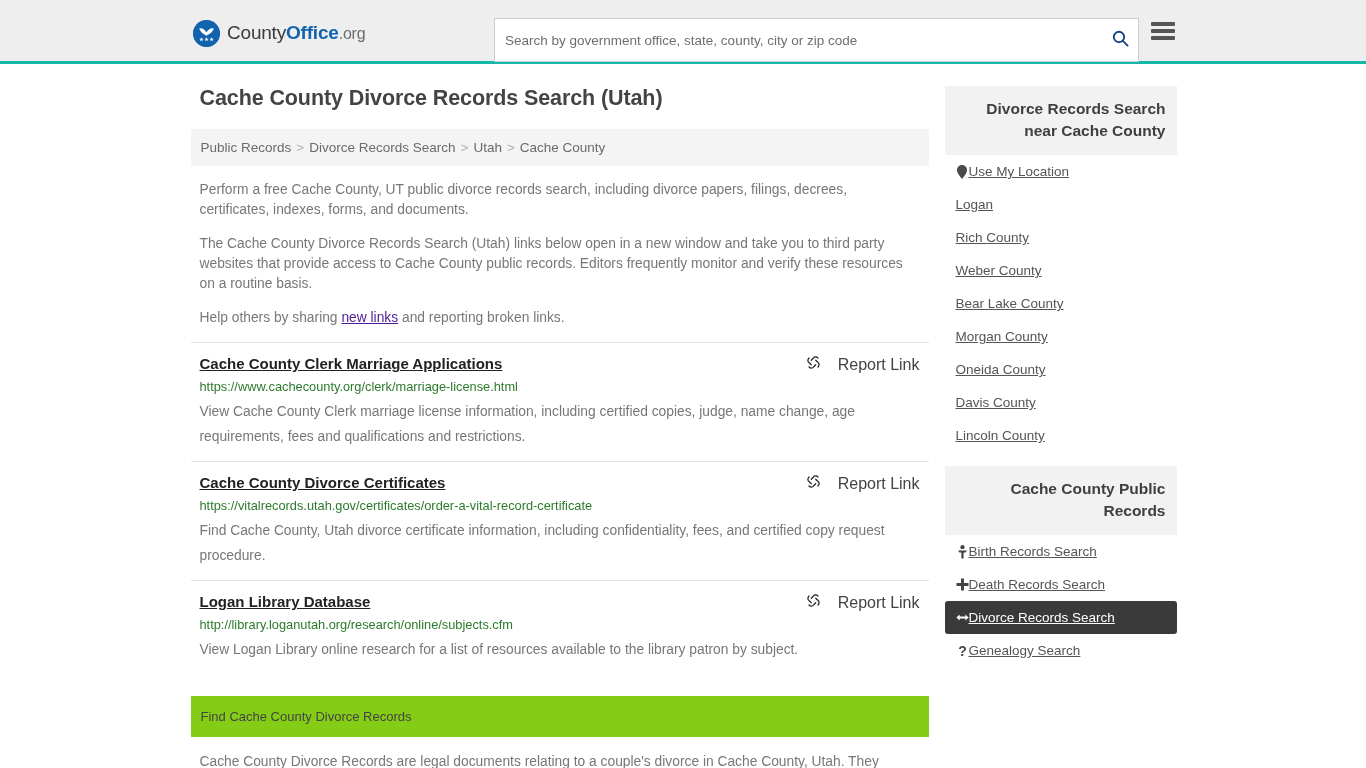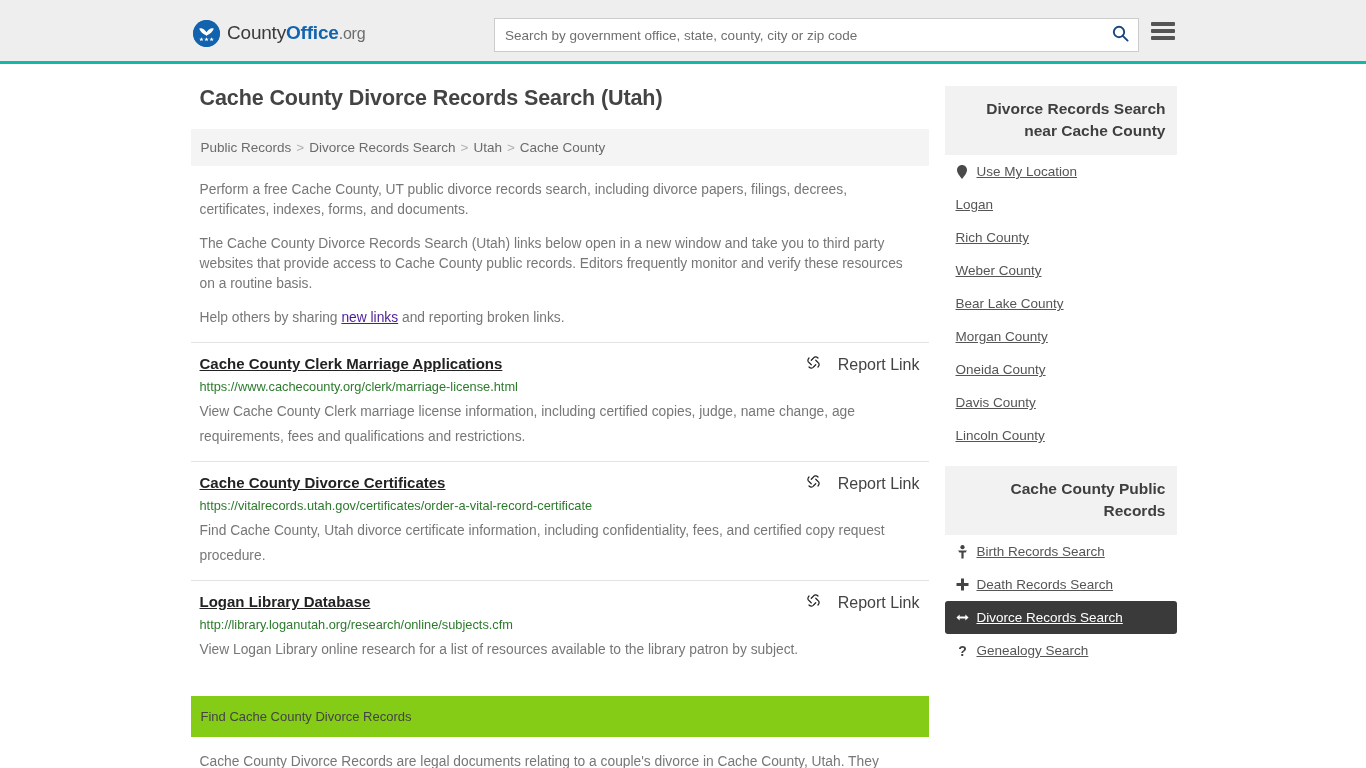--- a/index.html
+++ b/index.html
@@ -52,21 +52,21 @@
   }
   .bt-county { color: #3b3b3b; font-weight: 400; }
   .bt-office { color: #1263ad; font-weight: 700; }
   .bt-org { color: #6d6d6d; font-weight: 400; font-size: 16px; }
 
   .search-wrap {
     position: absolute;
     left: 494px;
     top: 18px;
     width: 645px;
-    height: 34px;
+    height: 44px;
     background: #ffffff;
     border: 1px solid #cccccc;
     display: flex;
     align-items: center;
   }
   .search-input {
     flex: 1 1 auto;
     height: 26px;
     border: 0;
     outline: 0;
@@ -228,21 +228,20 @@
     padding: 12px 11px 13px 11px;
     font-size: 15.5px;
     font-weight: bold;
     color: #3f3f3f;
     line-height: 22px;
   }
   .side-list { padding: 0; margin: 0; list-style: none; }
   .side-item {
     display: flex;
     align-items: center;
-    gap: 8px;
     padding: 9px 11px;
     font-size: 13.5px;
     text-decoration: none;
   }
   .side-item .s-label {
     color: #555555;
     text-decoration: underline;
   }
   .side-item .s-icon {
     width: 13px;

